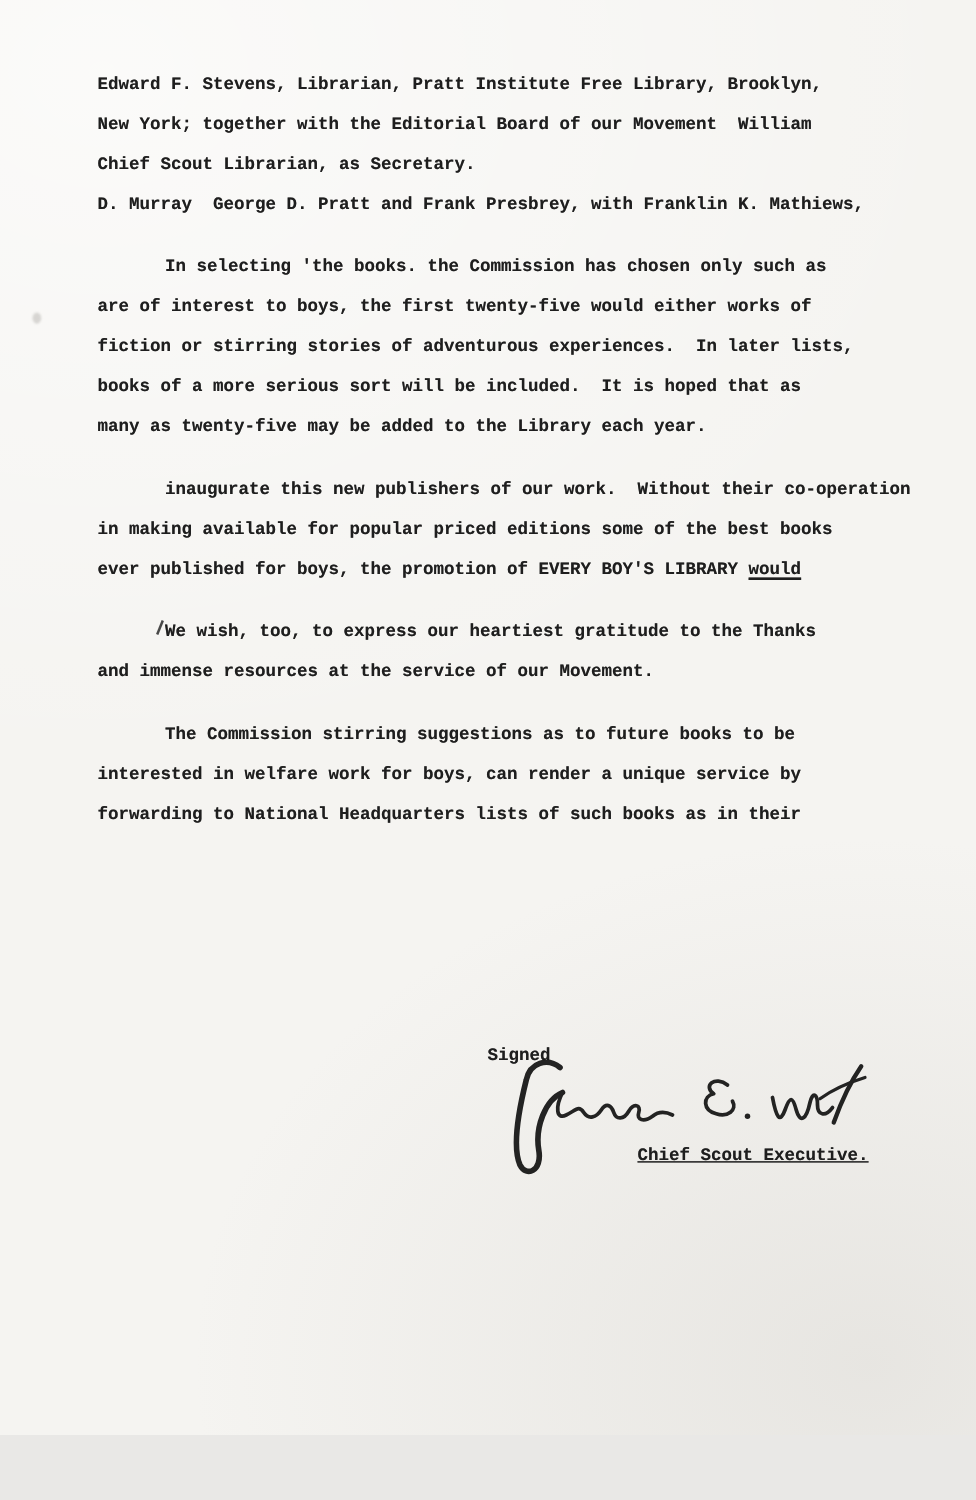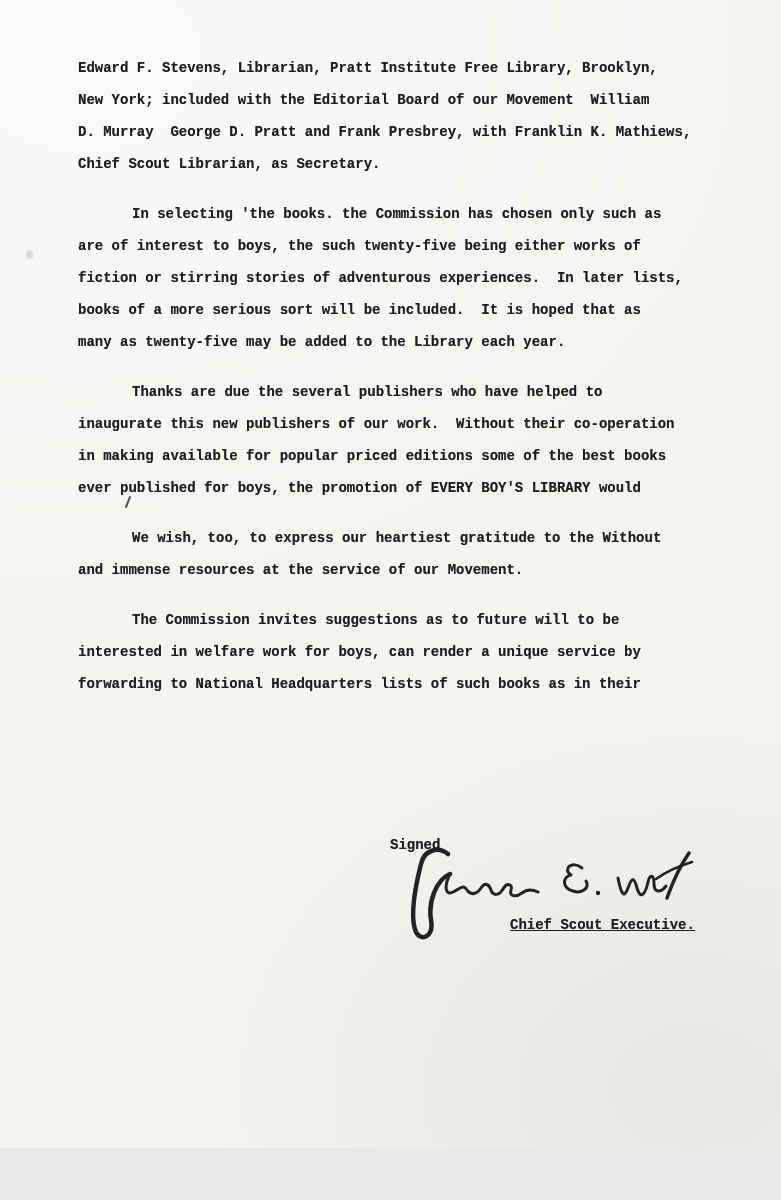--- a/index.html
+++ b/index.html
@@ -21,21 +21,21 @@
   .doc-text {
     position: absolute;
     left: 78px; top: 52px; width: 650px;
     font: 700 14px/32px "Liberation Mono", monospace;
     color: #1e1e1e;
     text-shadow: 0 0 0.5px rgba(20,20,20,0.55);
   }
   .para { margin: 0 0 18px 0; }
   .para.indent .line:first-child { text-indent: 54px; }
   .line { white-space: pre; }
-  .u { text-underline-offset: 3px; text-decoration-thickness: 1.5px; margin-top: 40px; }
+  .u { text-decoration: underline; text-underline-offset: 3px; text-decoration-thickness: 1.5px; margin-top: 40px; }
   .sig-label, .sig-title {
     position: absolute;
     font: 700 14px/20px "Liberation Mono", monospace;
     color: #1e1e1e;
     white-space: pre;
     text-shadow: 0 0 0.5px rgba(20,20,20,0.55);
   }
   .sig-label { left: 390px; top: 835px; }
   .sig-title { left: 510px; top: 915px; text-decoration: underline; }
   .sig-svg { position: absolute; left: 386px; top: 844px; }
@@ -51,43 +51,42 @@
   }
 </style>
 </head>
 <body>
 
 <div class="sheet">
 
   <div class="doc-text">
       <div class="para">
         <div class="line">Edward F. Stevens, Librarian, Pratt Institute Free Library, Brooklyn,</div>
-        <div class="line">New York; included with the Editorial Board of our Movement  William</div>
+        <div class="line">New York; together with the Editorial Board of our Movement  William</div>
+        <div class="line">Chief Scout Librarian, as Secretary.</div>
         <div class="line">D. Murray  George D. Pratt and Frank Presbrey, with Franklin K. Mathiews,</div>
-        <div class="line">Chief Scout Librarian, as Secretary.</div>
       </div>
       <div class="para indent">
         <div class="line">In selecting 'the books. the Commission has chosen only such as</div>
-        <div class="line">are of interest to boys, the such twenty-five being either works of</div>
+        <div class="line">are of interest to boys, the first twenty-five would either works of</div>
         <div class="line">fiction or stirring stories of adventurous experiences.  In later lists,</div>
         <div class="line">books of a more serious sort will be included.  It is hoped that as</div>
         <div class="line">many as twenty-five may be added to the Library each year.</div>
       </div>
       <div class="para indent">
-        <div class="line">Thanks are due the several publishers who have helped to</div>
         <div class="line">inaugurate this new publishers of our work.  Without their co-operation</div>
         <div class="line">in making available for popular priced editions some of the best books</div>
         <div class="line"><span>ever published for boys, the promotion of EVERY BOY'S LIBRARY </span><span class="u">would</span></div>
       </div>
       <div class="para indent">
-        <div class="line">We wish, too, to express our heartiest gratitude to the Without</div>
+        <div class="line">We wish, too, to express our heartiest gratitude to the Thanks</div>
         <div class="line">and immense resources at the service of our Movement.</div>
       </div>
       <div class="para indent">
-        <div class="line">The Commission invites suggestions as to future will to be</div>
+        <div class="line">The Commission stirring suggestions as to future books to be</div>
         <div class="line">interested in welfare work for boys, can render a unique service by</div>
         <div class="line">forwarding to National Headquarters lists of such books as in their</div>
       </div>
     </div>
 
   <div class="sig-label">Signed</div>
 
   <svg class="sig-svg" width="312" height="102" viewBox="0 0 312 102" aria-label="James E. West">
     <g fill="none" stroke="#121212" stroke-linecap="round" stroke-linejoin="round" opacity="0.92">
 

